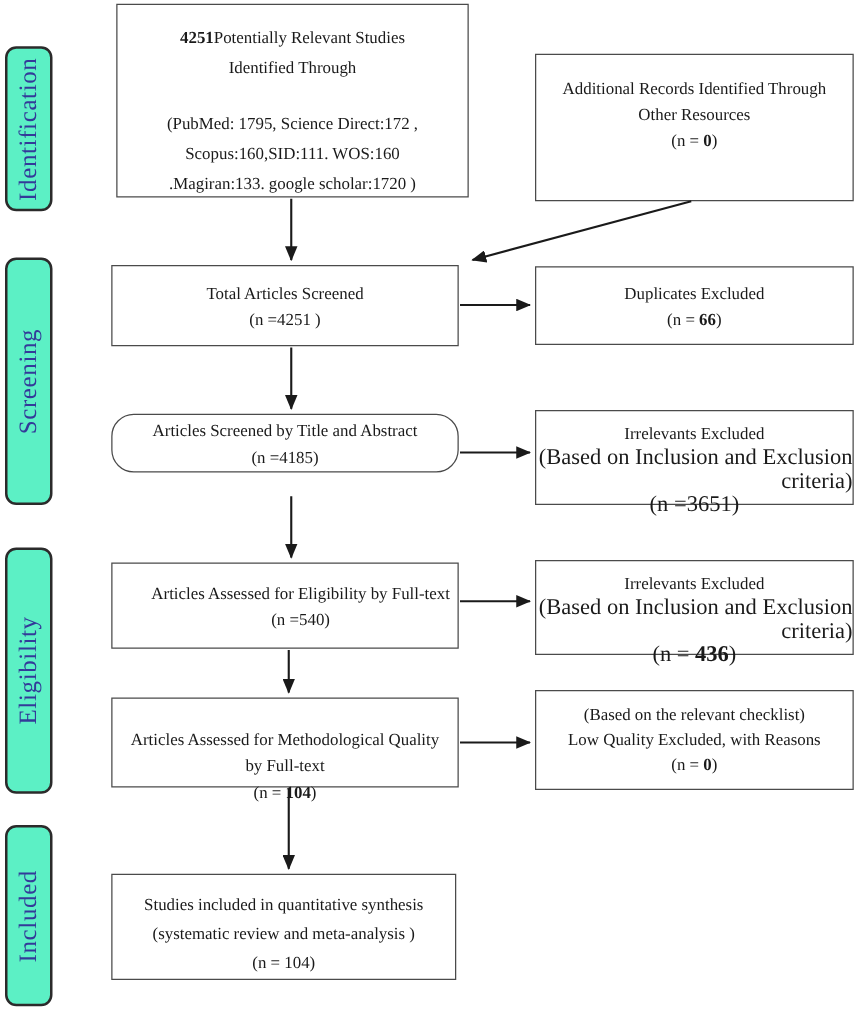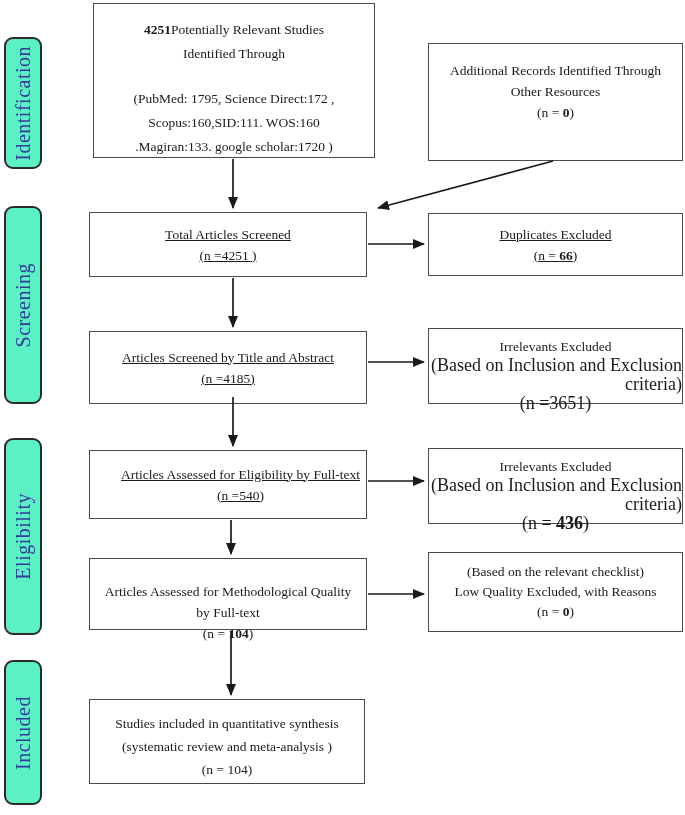--- a/index.html
+++ b/index.html
@@ -23,30 +23,30 @@
     box-sizing: border-box;
     display: flex;
     flex-direction: column;
     justify-content: flex-start;
     align-items: center;
     text-align: right;
     font-size: 13.5px;
     line-height: 21px;
     padding-top: 10px;
   }
-  .fbox.vcenter { justify-content: center; padding-top: 0; text-decoration: underline; }
+  .fbox.vcenter { justify-content: center; padding-top: 0; }
   .fbox .small { font-size: 18px; }
   .b { font-weight: bold; }
   .gap-top { margin-top: 21px; }
 
   #box-identified   { left: 93px;  top: 3px;   width: 282px; height: 155px; padding-top: 14px; line-height: 24px;}
   #box-additional   { left: 428px; top: 43px;  width: 255px; height: 118px; padding-top: 16px; }
   #box-screened     { left: 89px;  top: 212px; width: 278px; height: 65px;  }
   #box-duplicates   { left: 428px; top: 213px; width: 255px; height: 63px;  }
-  #box-title        { left: 89px;  top: 331px; width: 278px; height: 73px;  }
+  #box-title        { left: 89px;  top: 331px; width: 278px; height: 47px; border-radius: 18px;  }
   #box-irrelevants1 { left: 428px; top: 328px; width: 255px; height: 76px;  padding-top: 8px; line-height: 19px; }
   #box-eligible     { left: 89px;  top: 450px; width: 278px; height: 69px; padding-left: 25px;  }
   #box-irrelevants2 { left: 428px; top: 448px; width: 255px; height: 76px;  padding-top: 8px; line-height: 19px; }
   #box-quality      { left: 89px;  top: 558px; width: 278px; height: 72px;  padding-top: 22px; }
   #box-lowquality   { left: 428px; top: 552px; width: 255px; height: 80px;  padding-top: 9px; line-height: 20px; }
   #box-included     { left: 89px;  top: 699px; width: 276px; height: 85px;  padding-top: 12px; line-height: 23px; }
 
   
   .stage {
     position: absolute;

